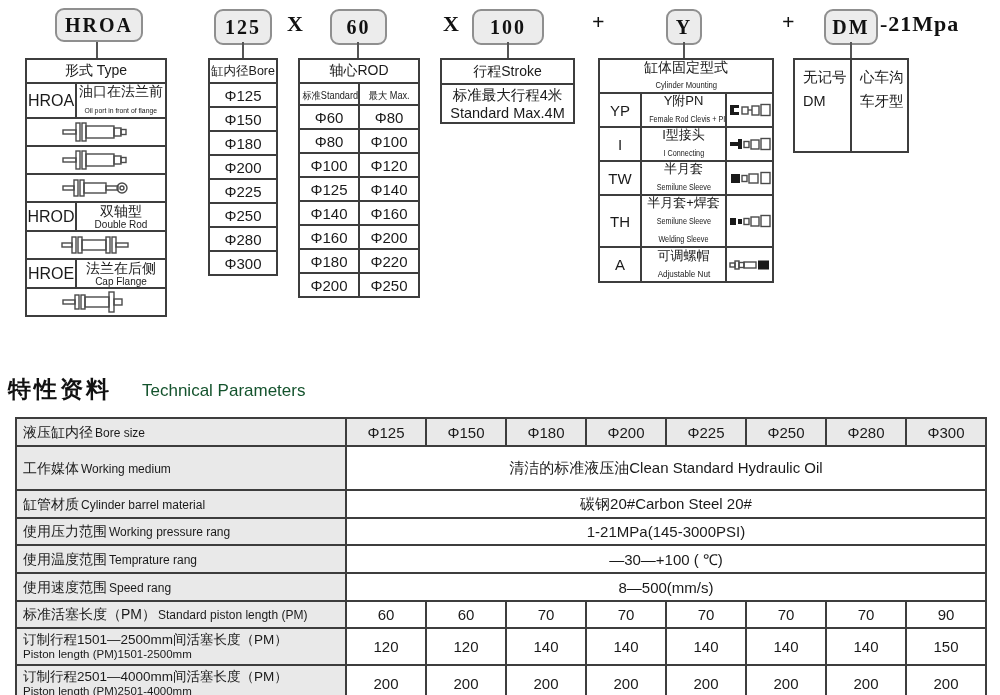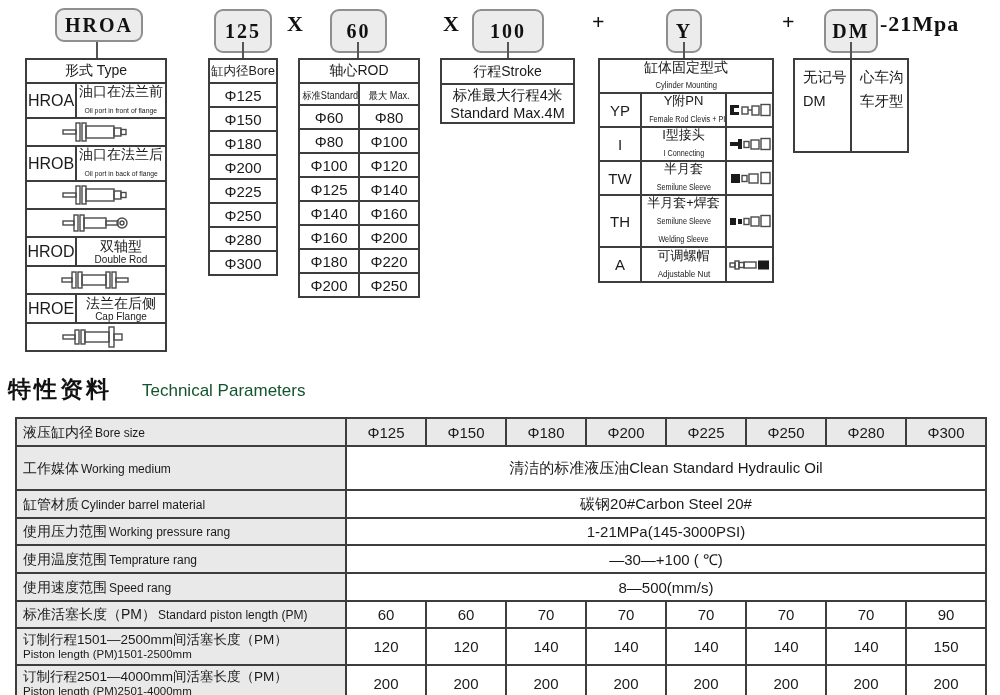--- a/index.html
+++ b/index.html
@@ -1,18 +1,18 @@
 <!DOCTYPE html>
 <html><head>
 <meta charset="utf-8">
 <style>
   html,body{margin:0;padding:0;background:#ffffff;}
   body{width:1000px;height:695px;position:relative;overflow:hidden;
        font-family:"Liberation Sans",sans-serif;color:#1a1a1a;}
-  .codebox{position:absolute;height:44px;background:#ececec;border:2px solid #8f8f8f;
+  .codebox{position:absolute;height:36px;background:#ececec;border:2px solid #8f8f8f;
        border-radius:9px;display:flex;align-items:center;justify-content:center;
        font-family:"Liberation Serif",serif;font-weight:bold;font-size:20px;
        letter-spacing:2px;box-sizing:border-box;color:#111;}
   .sep{position:absolute;font-family:"Liberation Serif",serif;font-weight:bold;
        font-size:22px;color:#111;}
   .vline{position:absolute;width:2px;height:16px;top:42px;background:#555;}
   table.t{position:absolute;border-collapse:collapse;table-layout:fixed;background:#fff;}
   .t td{border:2px solid #3d3d3d;padding:0;text-align:center;vertical-align:middle;
        overflow:hidden;box-sizing:border-box;}
   .tbl-title{font-size:14px;}
@@ -97,24 +97,20 @@
     <svg class="ico" width="72" height="26" viewBox="0 0 72 26">
       <rect x="3" y="11" width="13" height="4"></rect>
             <rect x="16" y="4" width="4" height="18"></rect>
             <rect x="22" y="4" width="4" height="18"></rect>
             <rect x="26" y="7" width="28" height="12"></rect>
             <rect x="54" y="9" width="7" height="8"></rect>
             <rect x="61" y="10.5" width="5" height="5"></rect>
     </svg>
         </td>
       </tr>
-  <tr style="height:29px">
-    <td class="type-code">HROB</td>
-    <td><span class="type-cn">油口在法兰后</span><span class="type-en">Oil port in back of flange</span></td>
-  </tr>
   <tr style="height:26px">
         <td colspan="2">
     <svg class="ico" width="72" height="26" viewBox="0 0 72 26">
       <rect x="3" y="11" width="13" height="4"></rect>
             <rect x="16" y="4" width="4" height="18"></rect>
             <rect x="22" y="4" width="4" height="18"></rect>
             <rect x="26" y="7" width="28" height="12"></rect>
             <rect x="54" y="9" width="7" height="8"></rect>
             <rect x="61" y="10.5" width="5" height="5"></rect>
     </svg>

